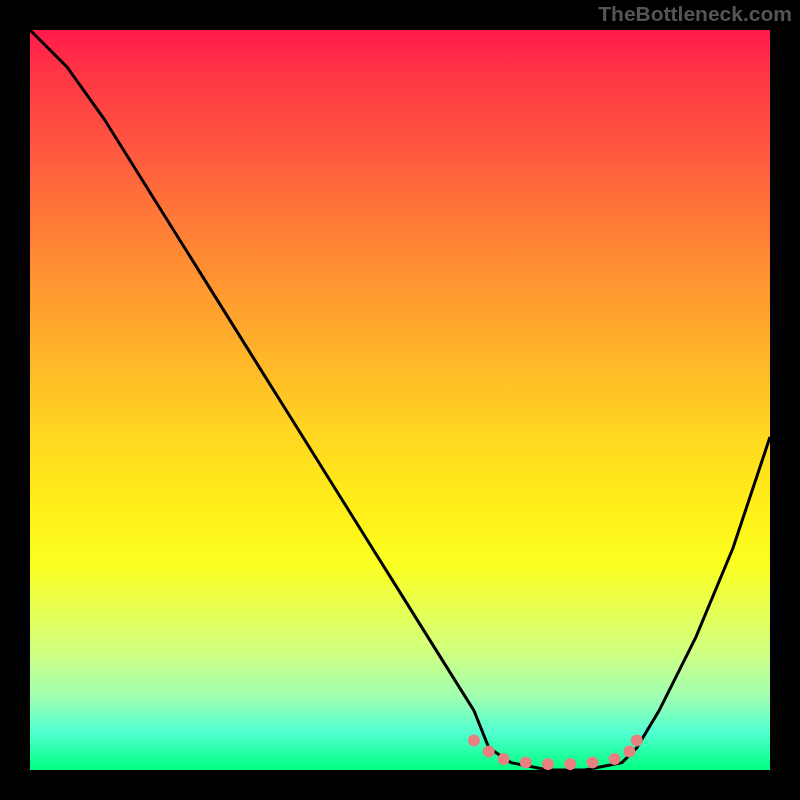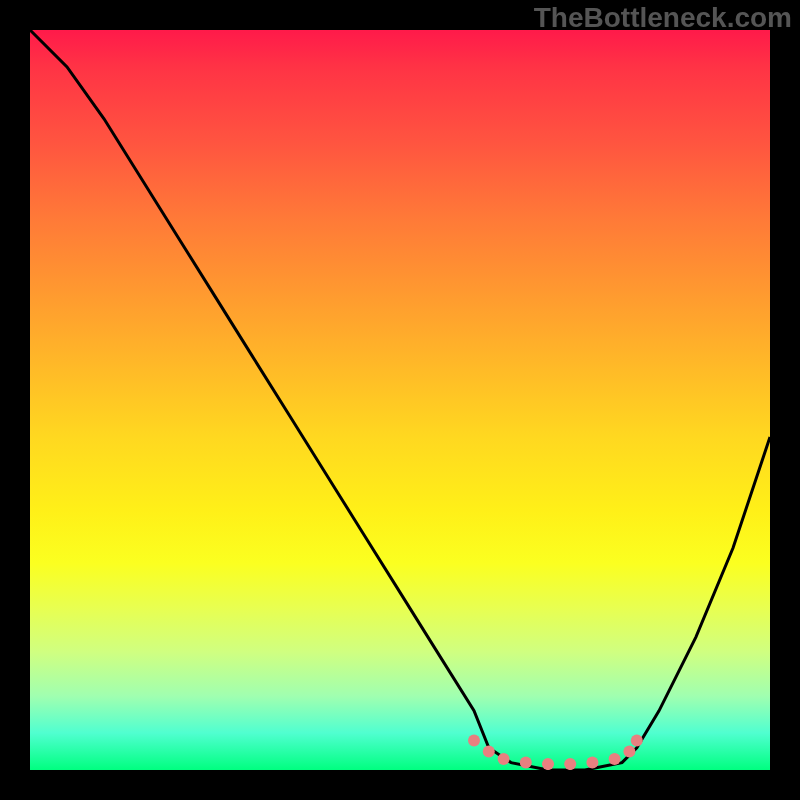--- a/index.html
+++ b/index.html
@@ -10,21 +10,21 @@
     background: #000;
     font-family: Arial, sans-serif;
     position: relative;
     overflow: hidden;
   }
   .watermark {
     position: absolute;
     top: 2px;
     right: 8px;
     color: #555;
-    font-size: 28px;
+    font-size: 21px;
     font-weight: bold;
     z-index: 10;
   }
   .plot-area {
     position: absolute;
     left: 30px;
     top: 30px;
     width: 740px;
     height: 740px;
   }

